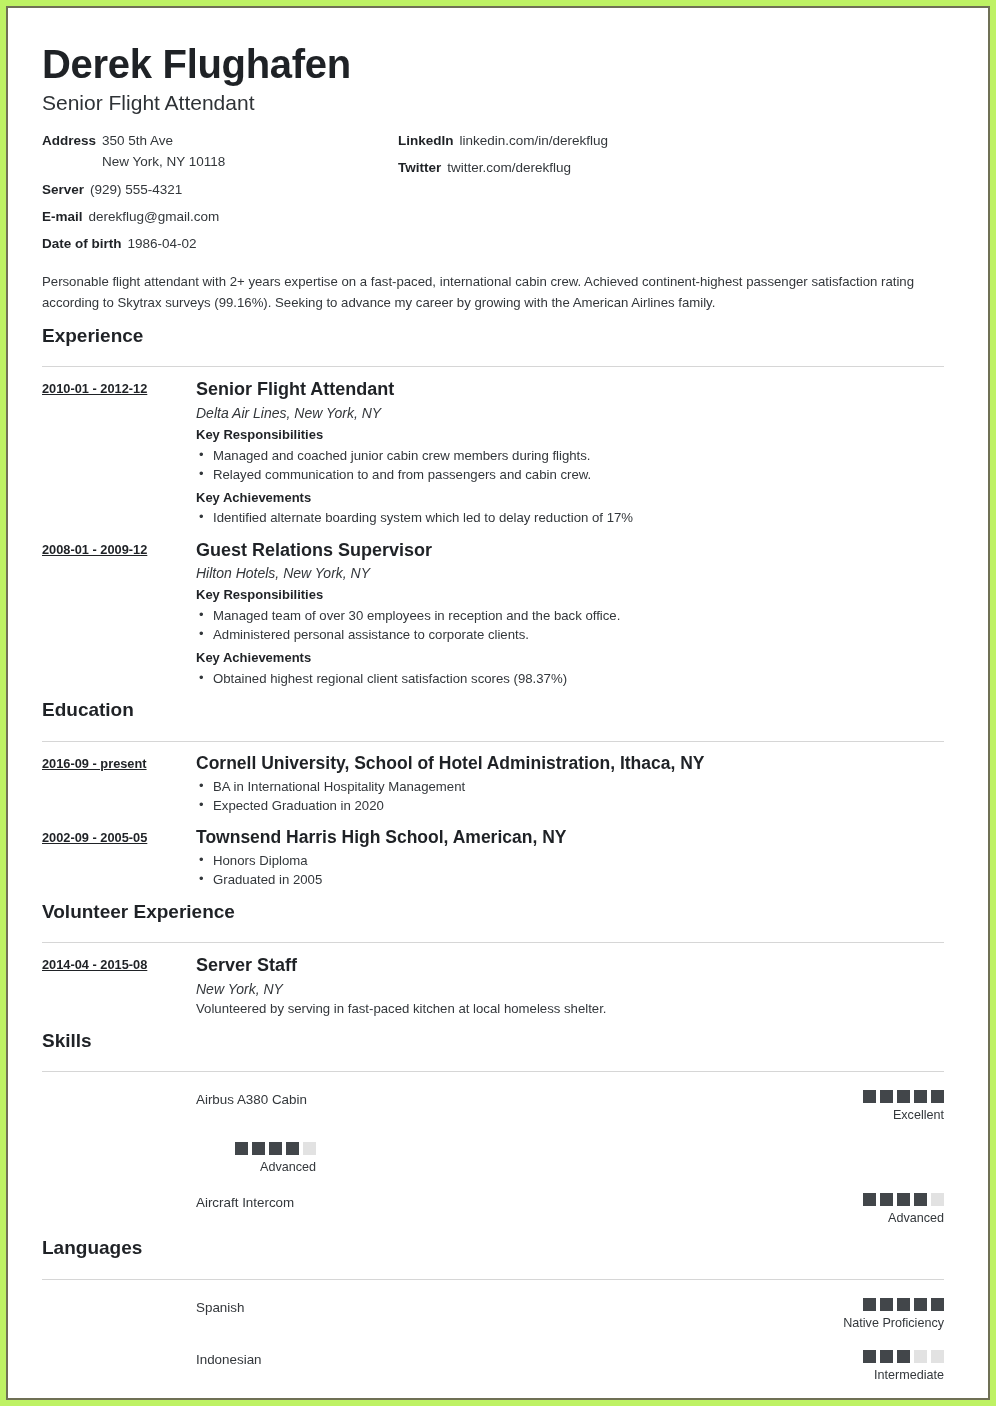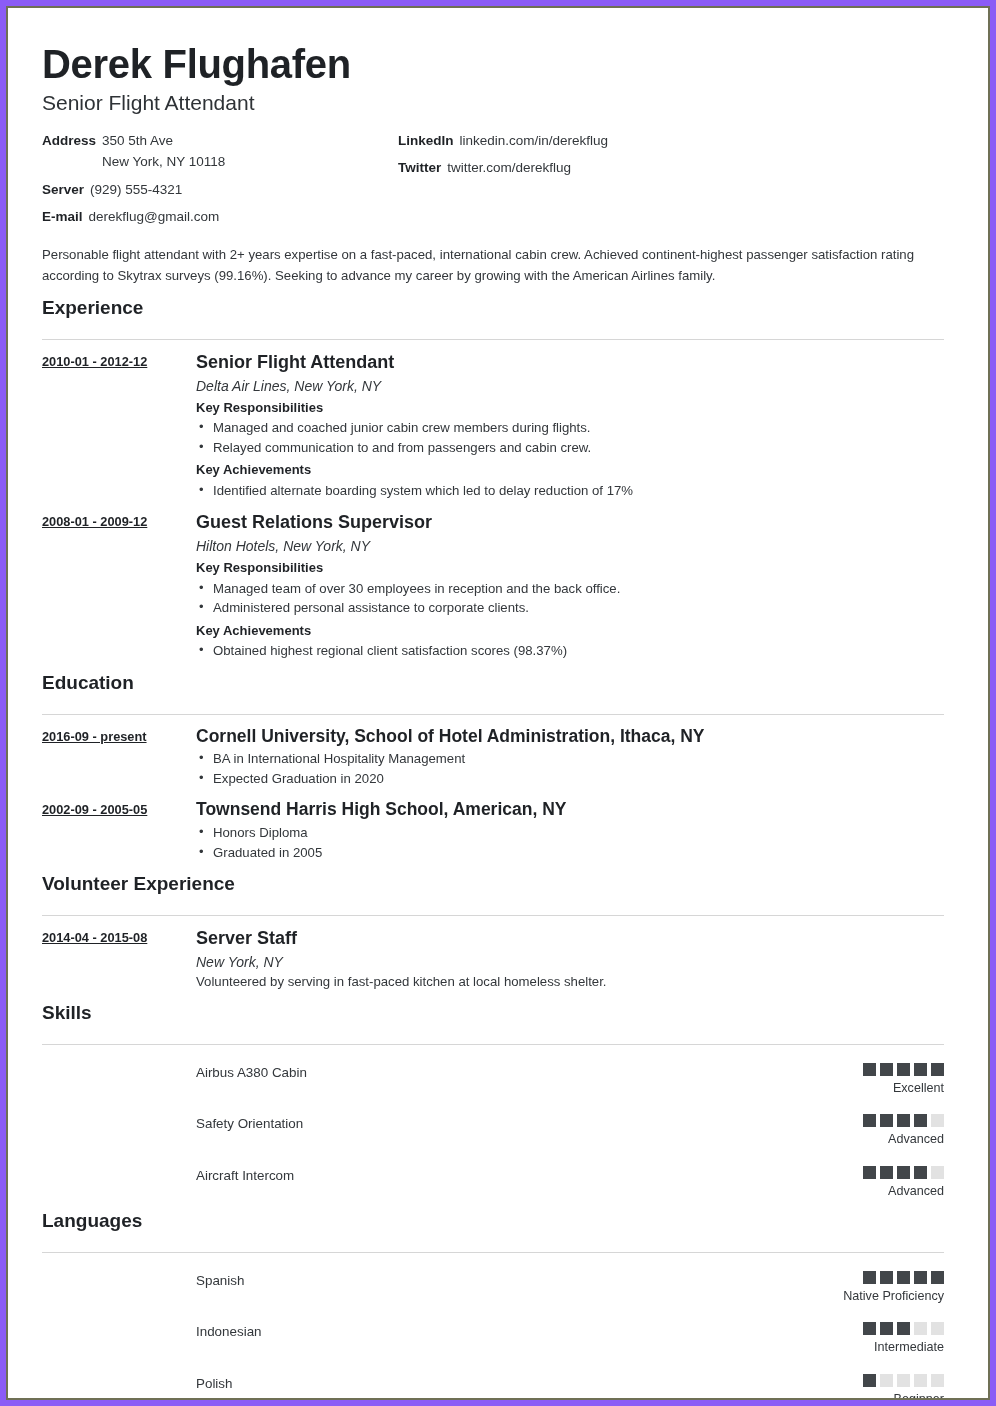--- a/index.html
+++ b/index.html
@@ -11,21 +11,21 @@
     font-family: "Liberation Sans", sans-serif;
     color: #2b2b2b;
     -webkit-font-smoothing: antialiased;
   }
 
   .page {
     position: relative;
     width: 996px;
     height: 1406px;
     box-sizing: border-box;
-    background: #8b5cf6;
+    background: #bef264;
     padding: 6px;
     overflow: hidden;
   }
   .page-frame {
     box-sizing: border-box;
     width: 100%;
     height: 100%;
     border: 2px solid #6f7055;
     background: #ffffff;
     padding: 22px 44px 22px 34px;
@@ -230,20 +230,24 @@
         <div class="contact-row">
           <span class="contact-label">Server</span>
           <span class="contact-value">(929) 555-4321</span>
         </div>
 
         <div class="contact-row">
           <span class="contact-label">E-mail</span>
           <span class="contact-value">derekflug@gmail.com</span>
         </div>
 
+        <div class="contact-row">
+          <span class="contact-label">Date of birth</span>
+          <span class="contact-value">1986-04-02</span>
+        </div>
 
       </div>
 
       <div class="contact-col right">
 
         <div class="contact-row">
           <span class="contact-label">LinkedIn</span>
           <span class="contact-value">linkedin.com/in/derekflug</span>
         </div>
 
@@ -351,21 +355,20 @@
               <span class="sq on"></span>
               <span class="sq on"></span>
               <span class="sq on"></span>
             </div>
           <div class="rated-level">Excellent</div>
         </div>
       </div>
 
       <div class="rated-row">
         <div class="rated-spacer"></div>
-        <div class="rated-name">Safety Orientation</div>
         <div class="rated-meter">
           <div class="squares">
               <span class="sq on"></span>
               <span class="sq on"></span>
               <span class="sq on"></span>
               <span class="sq on"></span>
               <span class="sq"></span>
             </div>
           <div class="rated-level">Advanced</div>
         </div>

